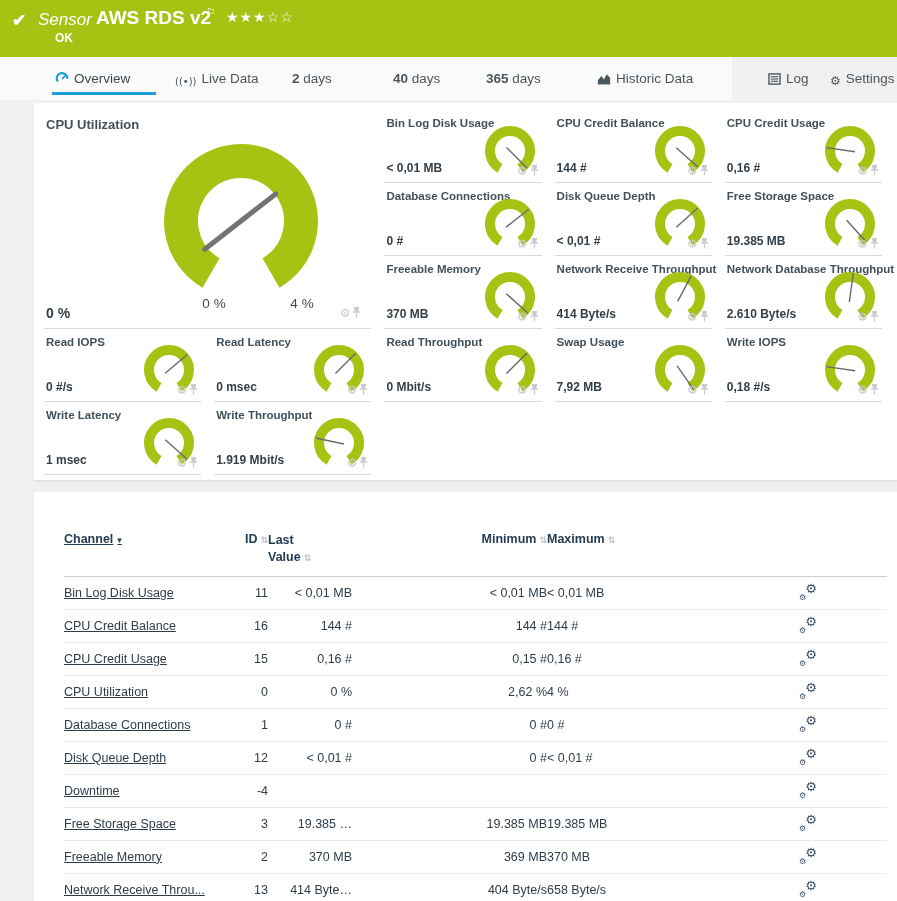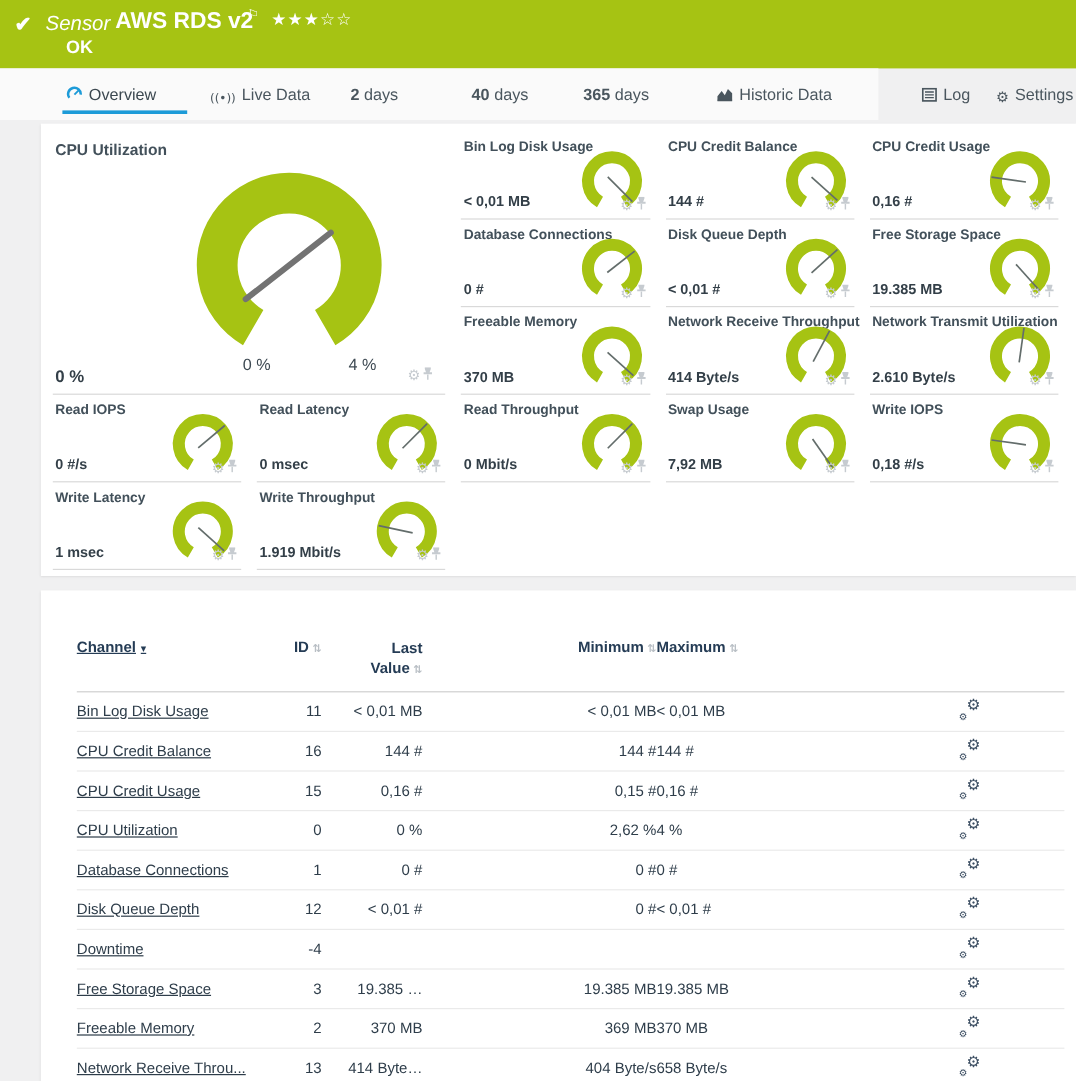--- a/index.html
+++ b/index.html
@@ -13,21 +13,21 @@
   
   .topbar {
     position: absolute; top: 0; left: 0; width: 897px; height: 57px;
     background: #a6c313; color: #fff;
   }
   .check-icon { position: absolute; left: 12px; top: 10px; font-size: 17px; font-weight: bold; }
   .sensor-word { position: absolute; left: 38px; top: 10px; font-size: 17px; font-style: italic; }
   .sensor-name { position: absolute; left: 96px; top: 7px; font-size: 19px; font-weight: bold; }
   .flag-icon { position: absolute; left: 206px; top: 6px; font-size: 11px; }
   .stars { position: absolute; left: 226px; top: 9px; font-size: 14px; letter-spacing: 1px; font-family: "DejaVu Sans", sans-serif; }
-  .ok-badge { position: absolute; left: 55px; top: 31px; font-size: 15px; font-weight: bold; }
+  .ok-badge { position: absolute; left: 55px; top: 31px; font-size: 12px; font-weight: bold; }
   
   .tabbar {
     position: absolute; top: 57px; left: 0; width: 732px; height: 43px;
     background: #fafafa; font-size: 13.5px; color: #4a565e; text-decoration: underline;
   }
   .tab { position: absolute; top: 14px; white-space: nowrap; cursor: pointer; }
   .tab .num { font-weight: bold; }
   .tab .ticon { display: inline-block; vertical-align: -2px; margin-right: 5px; font-family: "DejaVu Sans", sans-serif; }
   .tab-underline { position: absolute; left: 52px; top: 35px; width: 104px; height: 3px; background: #1d9bd8; }
   .tab-overview { left: 55px; color: #3c4850; }
@@ -68,21 +68,21 @@
   .main-tile .tile-icons { right: 10px; bottom: 8px; }
   
   .thead { display: flex; margin: 40px 10px 0 30px; font-size: 12.5px; font-weight: bold; color: #253c55; align-items: flex-start; padding-bottom: 10px; border-bottom: 1px solid #cfcfcf; }
   .trow { display: flex; margin: 0 10px 0 30px; height: 33px; align-items: center; font-size: 12.5px; color: #2e3d4a; border-bottom: 1px solid #eaeaea; }
   .c-channel { width: 150px; text-align: left; text-decoration: underline; }
   .c-id { width: 54px; text-align: right; }
   .c-last { width: 84px; text-align: right; }
   .c-min { width: 195px; text-align: right; }
   .c-max { width: 191px; }
   .c-gear { width: 140px; text-align: center; }
-  .thead .c-last { text-align: right; }
+  .thead .c-last { text-align: left; }
   .sort-arrows { color: #b9bfc5; font-size: 9px; font-family: "DejaVu Sans", sans-serif; margin-left: 3px; }
   .sort-active { color: #253c55; font-size: 9px; margin-left: 4px; font-family: "DejaVu Sans", sans-serif; }
   .lastvalue-head { display: inline-block; width: 46px; line-height: 1.35; }
   .row-gear { position: relative; display: inline-block; width: 18px; height: 16px; color: #3d4f63; cursor: pointer; }
   .row-gear .g1 { position: absolute; right: 0; top: -2px; font-size: 13px; font-family: "DejaVu Sans", sans-serif; }
   .row-gear .g2 { position: absolute; left: 0; bottom: -3px; font-size: 8px; font-family: "DejaVu Sans", sans-serif; }
   .gauge-arc { fill: none; stroke: #a6c313; }
   .needle { stroke: #636d6b; stroke-width: 1.4; }
   .main-needle { stroke: #737373; stroke-width: 5; stroke-linecap: round; }
 </style>
@@ -280,21 +280,21 @@
     <span class="tile-icons">
       <span class="gear-glyph">⚙</span>
       <span><svg width="9" height="11" viewBox="0 0 9 11">
               <path d="M2 0 h5 v1.4 l-1 2.8 h2 v1.6 h-7 v-1.6 h2 l-1-2.8 z" fill="#c6cbd0"></path>
               <line x1="4.5" y1="6" x2="4.5" y2="10.5" stroke="#c6cbd0" stroke-width="1.2"></line>
             </svg></span>
     </span>
   </div>
 
   <div class="tile">
-    <span class="tile-title">Network Transmit Utilization</span>
+    <span class="tile-title">Network Database Throughput</span>
     <svg class="tile-gauge" viewBox="0 0 56 58">
       <path class="gauge-arc" d="M 18 47.32 A 20 20 0 1 1 38 47.32" stroke-width="10"></path>
       <line class="needle" x1="27.304134495199673" y1="34.951340343707855" x2="31.340154423041575" y2="6.233566350202313"></line>
     </svg>
     <span class="tile-value">2.610 Byte/s</span>
     <span class="tile-icons">
       <span class="gear-glyph">⚙</span>
       <span><svg width="9" height="11" viewBox="0 0 9 11">
               <path d="M2 0 h5 v1.4 l-1 2.8 h2 v1.6 h-7 v-1.6 h2 l-1-2.8 z" fill="#c6cbd0"></path>
               <line x1="4.5" y1="6" x2="4.5" y2="10.5" stroke="#c6cbd0" stroke-width="1.2"></line>

